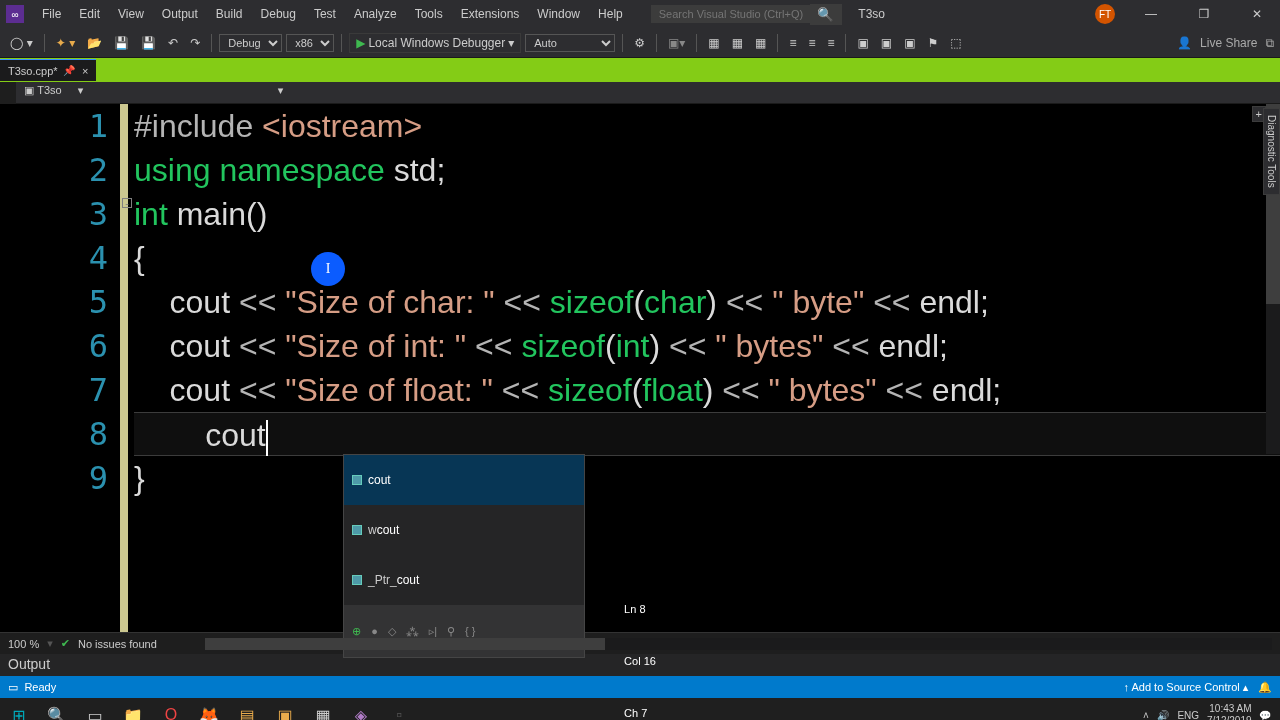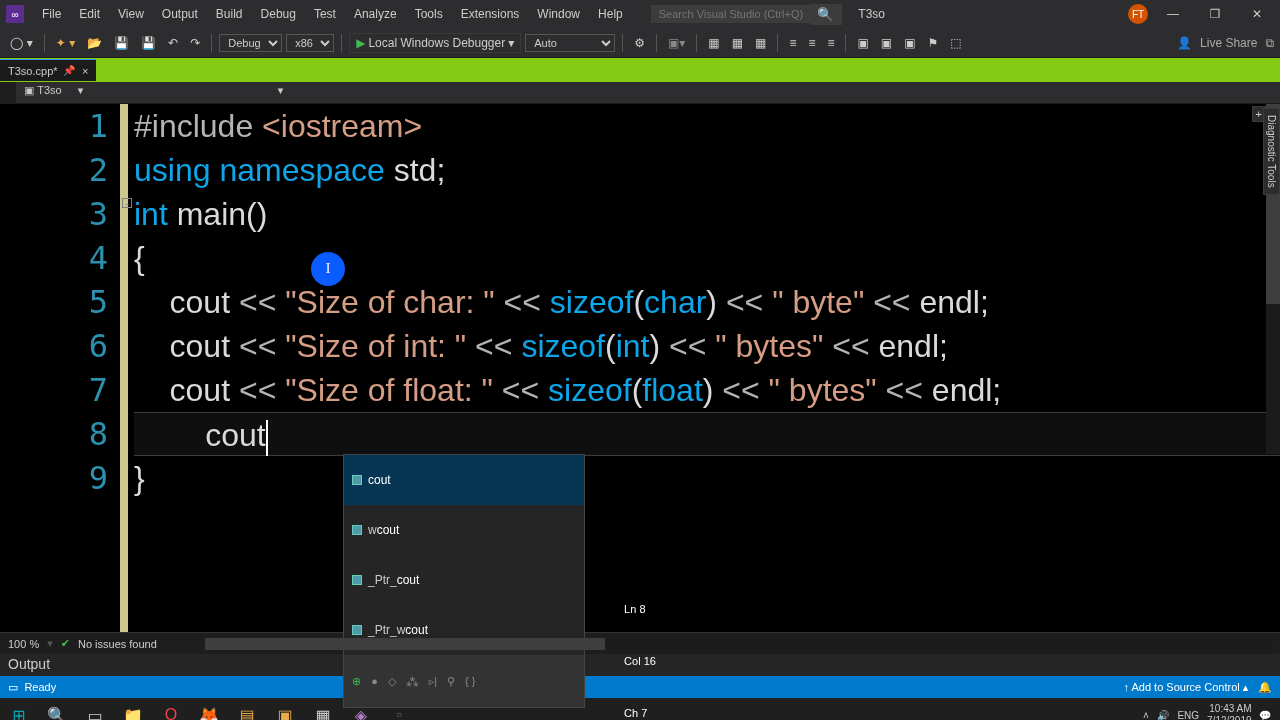--- a/index.html
+++ b/index.html
@@ -6,21 +6,21 @@
 body { width: 1280px; height: 720px; background: #1e1e1e; color: #ccc; font-size: 12px; overflow: hidden; position: relative; }
 
 
 .titlebar { height: 28px; background: #2d2d30; display: flex; align-items: center; padding: 0 6px; }
 .titlebar .vs-logo { width: 18px; height: 18px; background: #5c2d91; margin-right: 10px; display:flex;align-items:center;justify-content:center;font-size:10px;color:#fff; }
 .titlebar .menu { display: flex; gap: 2px; }
 .titlebar .menu span { padding: 4px 8px; cursor: pointer; font-size: 12px; color: #ccc; }
 .titlebar .search { margin-left: 20px; background: #3c3c3c; border: none; color: #999; padding: 3px 8px; width: 160px; font-size: 11px; }
 .titlebar .search-btn { background:#3c3c3c; border:none; color:#aaa; padding:3px 8px; margin-left:-1px; }
 .titlebar .project-name { margin-left: 16px; color: #ccc; font-size: 12px; }
-.titlebar .right { margin-left: auto; display: flex; align-items: center; gap: 8px; }
+.titlebar .right { margin-left: auto; display: flex; align-items: center; gap: 19px; }
 .titlebar .avatar { width: 20px; height: 20px; border-radius: 50%; background: #d35400; color: #fff; font-size: 10px; display:flex; align-items:center; justify-content:center; }
 .titlebar .win-btn { width: 34px; height: 24px; display:flex; align-items:center; justify-content:center; color:#ccc; cursor:pointer; }
 
 
 .toolbar { height: 30px; background: #2d2d30; border-bottom: 1px solid #1a1a1a; display: flex; align-items: center; padding: 0 6px; gap: 4px; }
 .toolbar .tb-btn { padding: 2px 4px; color: #ccc; display:flex; align-items:center; font-size:12px; }
 .toolbar .sep { width:1px; height:18px; background:#555; margin:0 3px; }
 .toolbar select { background:#2d2d30; color:#ccc; border:1px solid #555; font-size:11px; padding:1px 4px; }
 .toolbar .debugger { display:flex; align-items:center; gap:3px; padding:2px 6px; border:1px solid #3a3a3a; }
 .toolbar .debugger .play { color:#3fb950; }
@@ -39,21 +39,21 @@
 .breadcrumb .drop.wide { width: 380px; }
 
 
 .editor-wrap { position: relative; height: 528px; background:#000; display:flex; }
 .gutter { width: 120px; background:#000; text-align:right; padding-right:12px; padding-top:0; }
 .gutter .ln { height: 44px; line-height:44px; font-size:32px; color:#2b91af; font-family: Consolas, monospace; }
 .code-margin { width: 8px; background: #ccc890; }
 .code { flex:1; padding-left:6px; font-family: Consolas, monospace; font-size:32px; line-height:44px; position:relative; }
 .code-line { height:44px; white-space:pre; }
 .code-line.active { background: #0f0f0f; border:1px solid #3c3c3c; border-left:none; border-right:none; }
-.kw-blue { color:#0ea5e9;margin-top:11px; }
+.kw-blue { color:#22c55e;margin-top:11px; }
 .str { color:#d69d85; }
 .plain { color:#dadada; }
 .operator { color:#b4b4b4; }
 .collapse-mark { position:absolute; left:-6px; top:94px; font-size:11px; color:#808080; width:10px; height:10px; border:1px solid #808080; display:flex; align-items:center; justify-content:center; line-height:8px; }
 .cursor-mark { position: absolute; left: 183px; top: 148px; width: 34px; height: 34px; background:#0b5cff; border-radius:50%; display:flex; align-items:center; justify-content:center; color:#fff; font-family:serif; font-size:14px; }
 .text-caret { display:inline-block; width:2px; height:36px; background:#fff; vertical-align:middle; }
 
 .scroll-v { position:absolute; right:0; top:0; width:14px; height:350px; background:#1b1b1c; }
 .scroll-thumb-v { position:absolute; right:0; top:0; width:14px; height:200px; background:#3e3e3e; }
 .diag-tab { position:absolute; right:0; top:4px; writing-mode:vertical-rl; background:#2d2d30; padding:6px 2px; font-size:10px; color:#ccc; border:1px solid #3c3c3c; }
@@ -208,24 +208,20 @@
           <span class="box"></span>
           <b>cout</b>
         </div>
       <div class="is-item">
           <span class="box"></span>
           <span>w<b>cout</b></span>
         </div>
       <div class="is-item">
           <span class="box"></span>
           <span>_Ptr_<b>cout</b></span>
-        </div>
-      <div class="is-item">
-          <span class="box"></span>
-          <span>_Ptr_w<b>cout</b></span>
         </div>
       <div class="is-footer">
         <span style="color:#3fb950">⊕</span>
         <span>●</span>
         <span>◇</span>
         <span>⁂</span>
         <span>▹|</span>
         <span>⚲</span>
         <span>{ }</span>
       </div>

